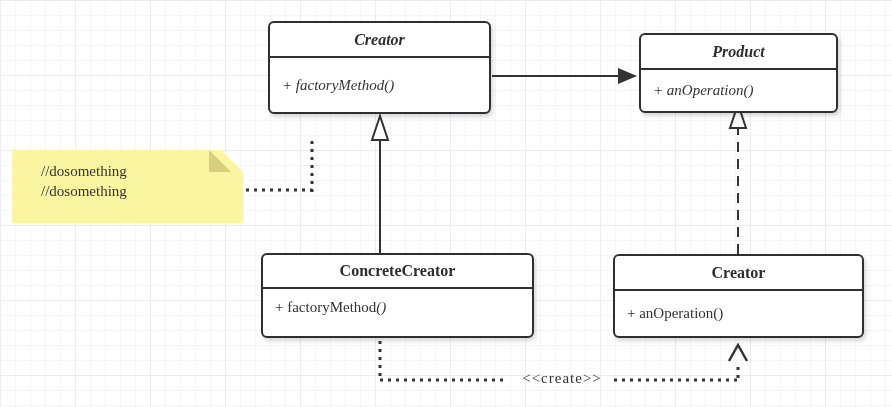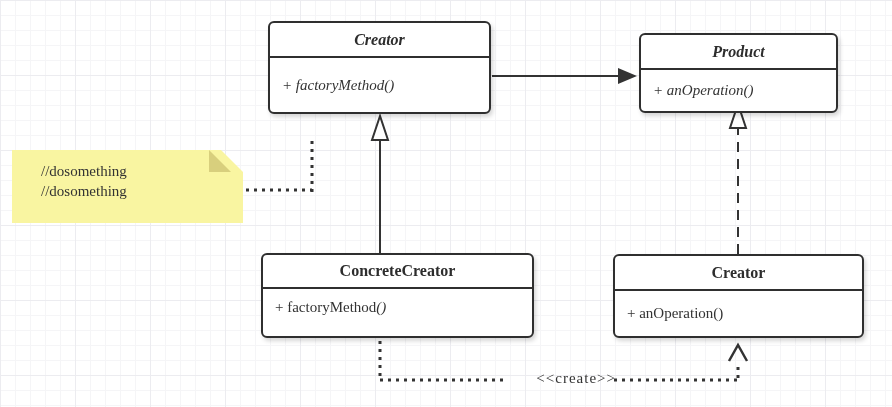--- a/index.html
+++ b/index.html
@@ -49,21 +49,21 @@
     padding:11px 10px 0 29px;font-size:15px;line-height:20px;color:#333;
     clip-path:polygon(0 0, calc(100% - 22px) 0, 100% 22px, 100% 100%, 0 100%);
   }
   .note-fold{
     position:absolute;z-index:3;left:209px;top:150px;width:22px;height:22px;
     background:#D8CF7D;
     clip-path:polygon(0 0, 100% 100%, 0 100%);
   }
   .create-label{
     position:absolute;z-index:2;left:508px;top:370px;width:108px;
-    font-size:15px;letter-spacing:1px;text-align:right;color:#333;
+    font-size:15px;letter-spacing:1px;text-align:center;color:#333;
     white-space:nowrap;
   }
 </style>
 </head>
 <body>
 
 <div class="canvas">
 
   <svg class="overlay" width="892" height="407" viewBox="0 0 892 407">
 

